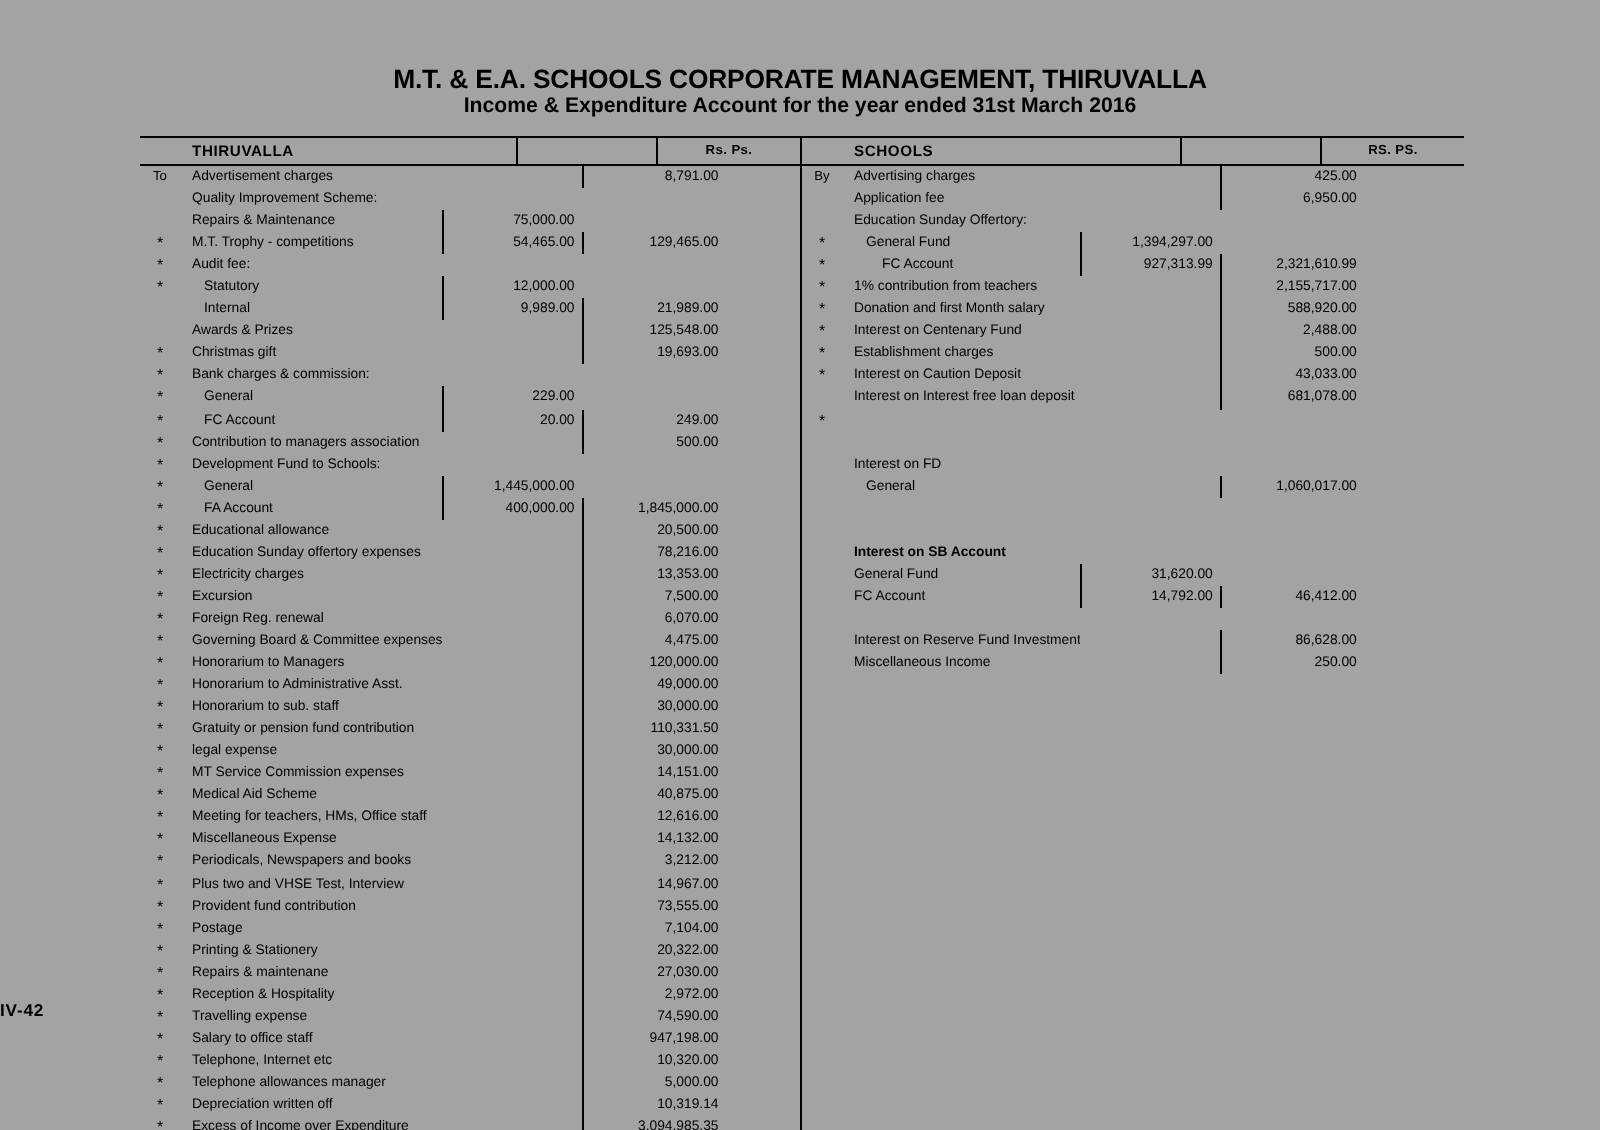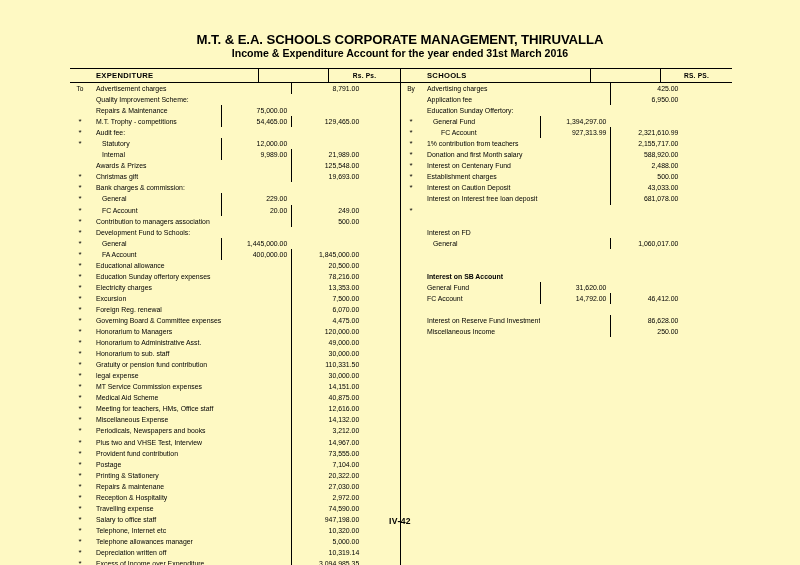--- a/index.html
+++ b/index.html
@@ -6,21 +6,21 @@
   html, body {
     margin: 0; padding: 0;
     width: 800px; height: 565px;
     background: #ffffff;
     font-family: "Liberation Sans", sans-serif;
     color: #000000;
   }
   .page {
     position: relative;
     width: 800px; height: 565px;
-    background: #fef9c3;
+    background: #a3a3a3;
     padding: 0;
   }
   .title-block { text-align: center; padding-top: 32px; }
   .doc-title {
     font-size: 13.2px; font-weight: bold; letter-spacing: -0.1px;
   }
   .doc-subtitle {
     font-size: 10.6px; font-weight: bold; margin-top: 0;
   }
   .ledger {
@@ -83,41 +83,41 @@
     font-size: 6.9px; line-height: 11.05px;
     text-align: right; padding-right: 4px; white-space: nowrap;
   }
   .amt {
     width: 72px; flex: 0 0 72px;
     border-left: 1.1px solid #000;
     font-size: 6.9px; line-height: 11.05px;
     text-align: right; padding-right: 4px; white-space: nowrap;
   }
   .footer {
-    position: absolute; left: 0; top: 516px;
-    width: 800px; text-align: center;
+    position: absolute; left: 0; top: 500px;
+    width: 800px; 
     font-size: 8.6px; font-weight: bold; letter-spacing: 0.4px;
   }
 </style>
 </head>
 <body>
 
 <div class="page">
 
   <div class="title-block">
     <div class="doc-title">M.T. &amp; E.A. SCHOOLS CORPORATE MANAGEMENT, THIRUVALLA</div>
     <div class="doc-subtitle">Income &amp; Expenditure Account for the year ended 31st March 2016</div>
   </div>
 
   <div class="ledger">
 
     <div class="hdr-row">
       <div class="side left">
         <div class="c-mark"></div>
-        <div class="c-desc h-label">EXPENDITURE</div>
+        <div class="c-desc h-label">THIRUVALLA</div>
         <div class="c-sub"></div>
         <div class="c-amt h-rs">Rs.  Ps.</div>
       </div>
       <div class="side">
         <div class="c-mark"></div>
         <div class="c-desc h-label">SCHOOLS</div>
         <div class="c-sub"></div>
         <div class="c-amt h-rs">RS.  PS.</div>
       </div>
     </div>

